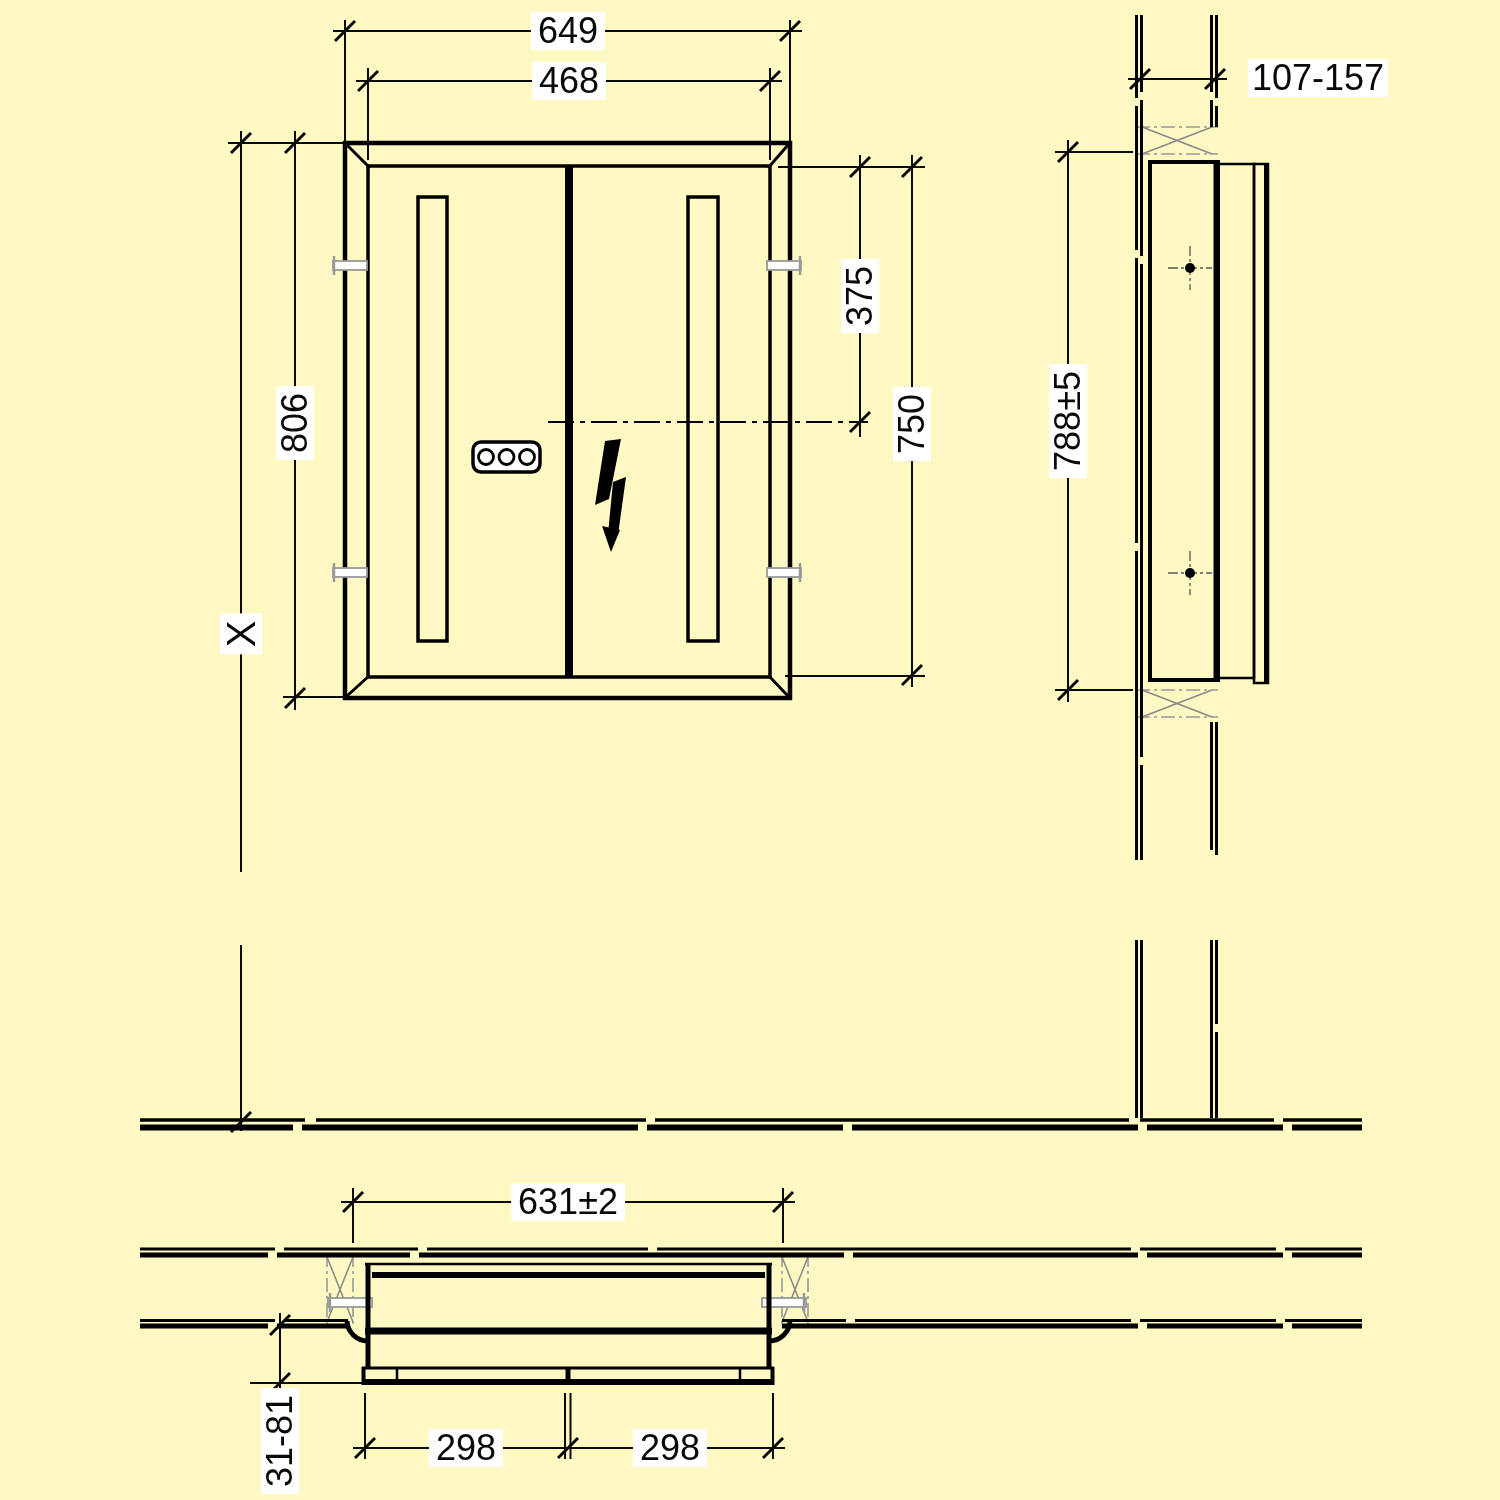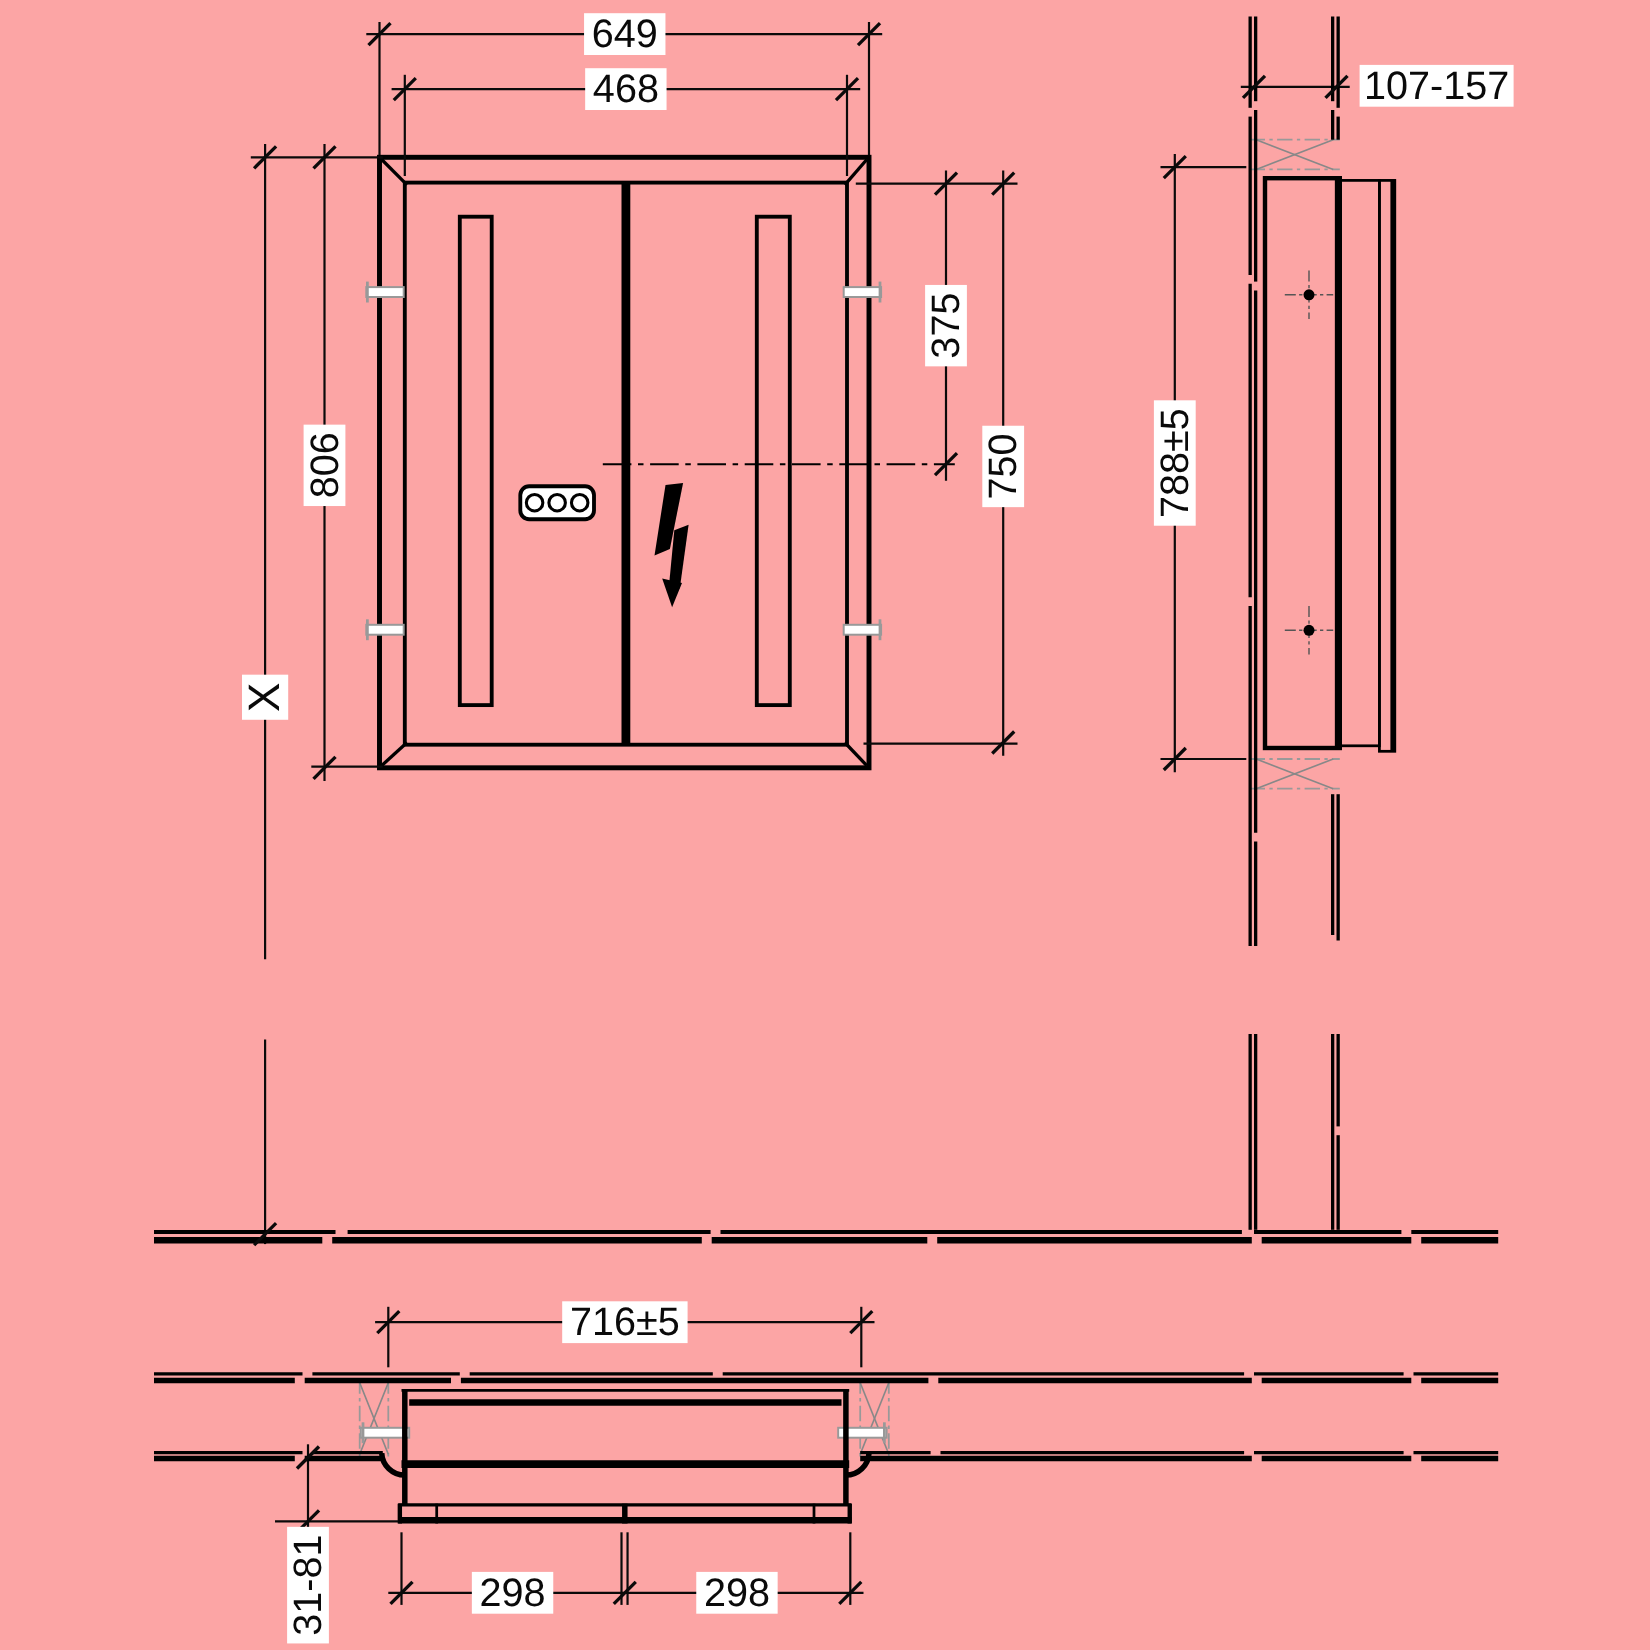--- a/index.html
+++ b/index.html
@@ -1,36 +1,36 @@
 <!DOCTYPE html>
 <html><head>
 <meta charset="utf-8">
 <style>
   html,body{margin:0;padding:0;background:#fff;}
   #canvas{
     position:relative;
     width:1500px;height:1500px;
-    background:#fca5a5;
+    background:#fef9c3;
     font-family:"Liberation Sans", sans-serif;
     overflow:hidden;
   }
   #drawing-svg{position:absolute;left:0;top:0;}
   .dim-label{
     position:absolute;
     transform:translate(-50%,-50%);
     background:#fff;
     color:#0a0a0a;
     font-size:36px;
     line-height:1;
     padding:1px 7px;
     white-space:nowrap;
     letter-spacing:0px;
   }
   .dim-label.v{transform:translate(-50%,-50%) rotate(-90deg);}
-  .dim-label.h-left{transform:translate(0,-50%);padding:1px 4px;}
+  .dim-label.h-left{transform:translate(0,-50%);padding:1px 4px;margin-left:12px;}
   .dim-label.big{font-size:40px;}
 </style>
 </head>
 <body>
 
 <div id="canvas">
 
   <svg id="drawing-svg" width="1500" height="1500" viewBox="0 0 1500 1500">
 
     <g>
@@ -270,18 +270,18 @@
   </svg>
 
   <div class="dim-label" style="left:568px;top:31px">649</div>
   <div class="dim-label" style="left:569px;top:81px">468</div>
   <div class="dim-label v" style="left:295px;top:423px">806</div>
   <div class="dim-label v big" style="left:241px;top:634px">X</div>
   <div class="dim-label v" style="left:860px;top:296px">375</div>
   <div class="dim-label v" style="left:912px;top:424px">750</div>
   <div class="dim-label h-left" style="left:1236px;top:78px">107-157</div>
   <div class="dim-label v" style="left:1068px;top:421px">788±5</div>
-  <div class="dim-label" style="left:568px;top:1202px">716±5</div>
+  <div class="dim-label" style="left:568px;top:1202px">631±2</div>
   <div class="dim-label v" style="left:280px;top:1441px">31-81</div>
   <div class="dim-label" style="left:466px;top:1448px">298</div>
   <div class="dim-label" style="left:670px;top:1448px">298</div>
 
 </div>
 
 </body></html>

